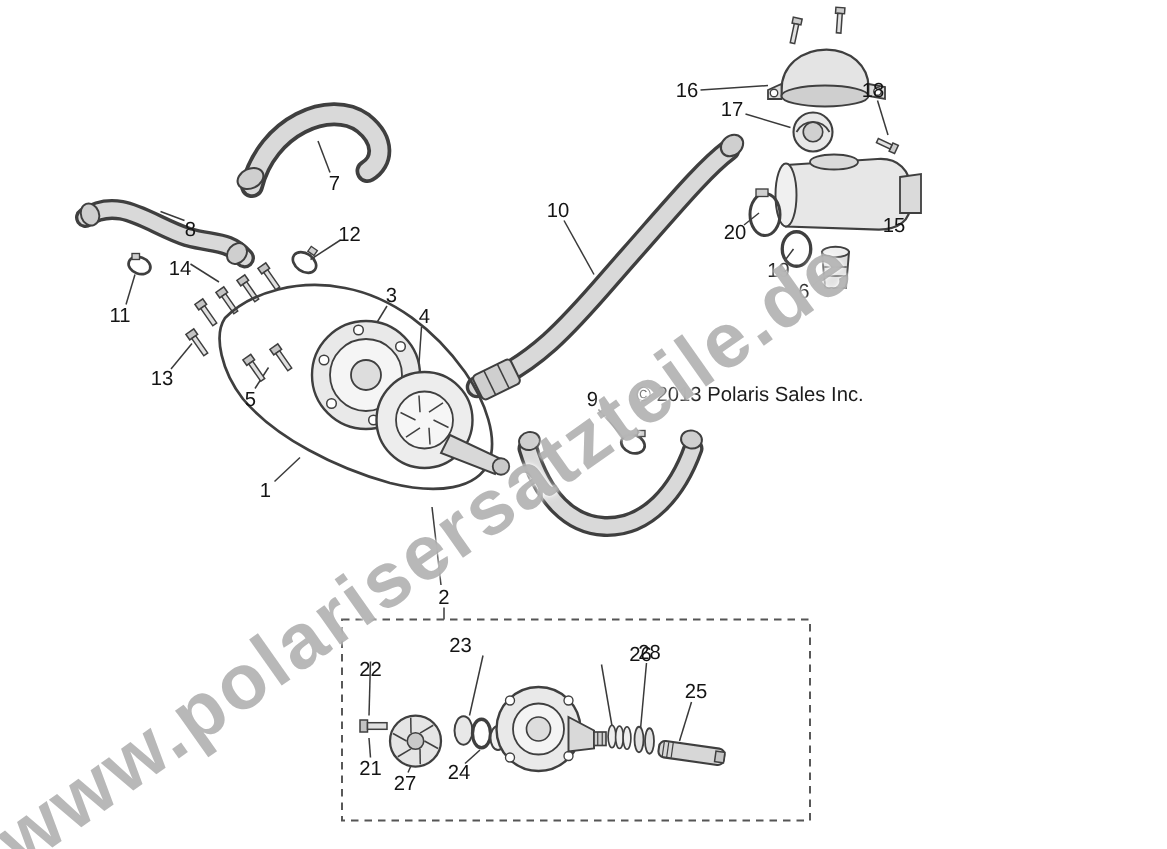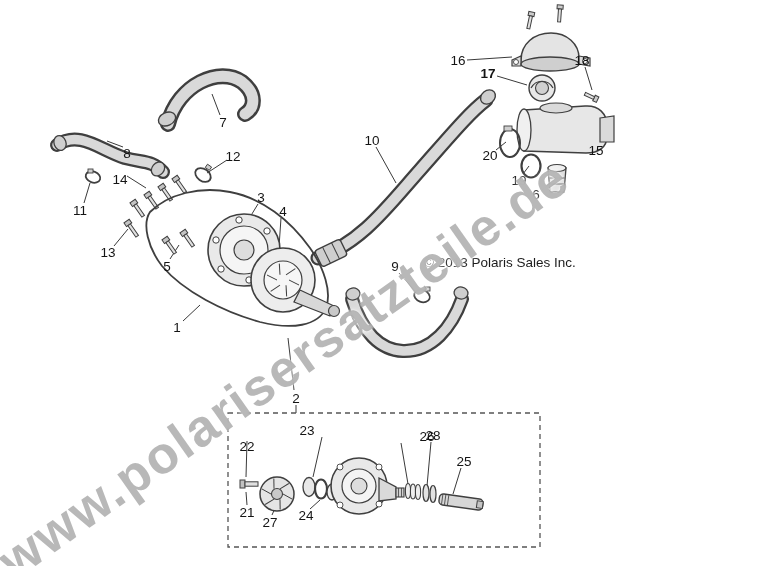--- a/index.html
+++ b/index.html
@@ -282,21 +282,21 @@
       <div class="callout" style="left: 120px; top: 179px;">14</div>
       <div class="callout" style="left: 233px; top: 156px;">12</div>
       <div class="callout" style="left: 108px; top: 252px;">13</div>
       <div class="callout" style="left: 167px; top: 266px;">5</div>
       <div class="callout" style="left: 261px; top: 197px;">3</div>
       <div class="callout" style="left: 283px; top: 211px;">4</div>
       <div class="callout" style="left: 177px; top: 327px;">1</div>
       <div class="callout" style="left: 372px; top: 140px;">10</div>
       <div class="callout" style="left: 395px; top: 266px;">9</div>
       <div class="callout" style="left: 458px; top: 60px;">16</div>
-      <div class="callout" style="left: 488px; top: 73px; font-weight: bold;">17</div>
+      <div class="callout" style="left: 488px; top: 73px;">17</div>
       <div class="callout" style="left: 582px; top: 60px;">18</div>
       <div class="callout" style="left: 490px; top: 155px;">20</div>
       <div class="callout" style="left: 519px; top: 180px;">19</div>
       <div class="callout" style="left: 596px; top: 150px;">15</div>
       <div class="callout" style="left: 536px; top: 194px;">6</div>
       <div class="callout" style="left: 296px; top: 398px;">2</div>
       <div class="callout" style="left: 247px; top: 434px; margin-top: 12px;">22</div>
       <div class="callout" style="left: 307px; top: 430px;">23</div>
       <div class="callout" style="left: 399px; top: 436px; margin-left: 28px;">26</div>
       <div class="callout" style="left: 433px; top: 435px;">28</div>

